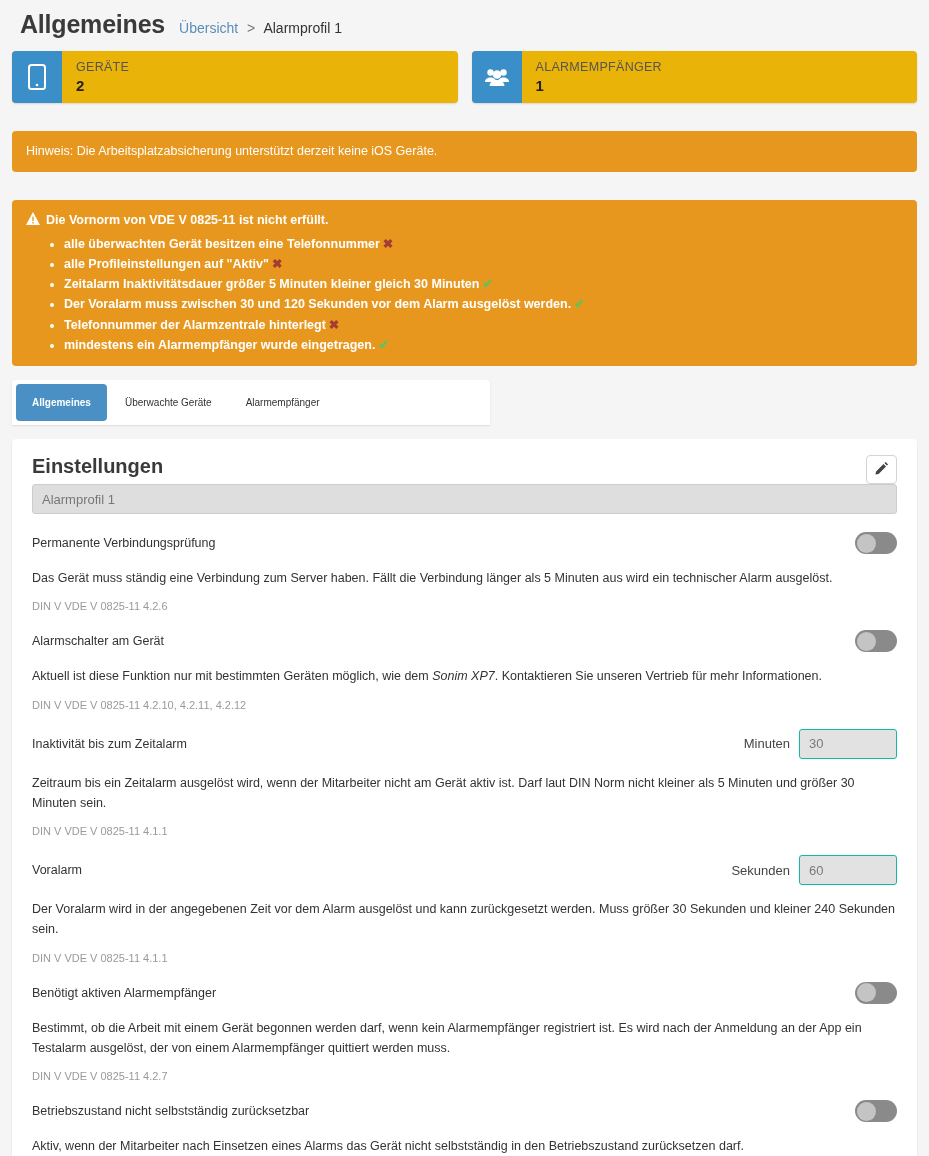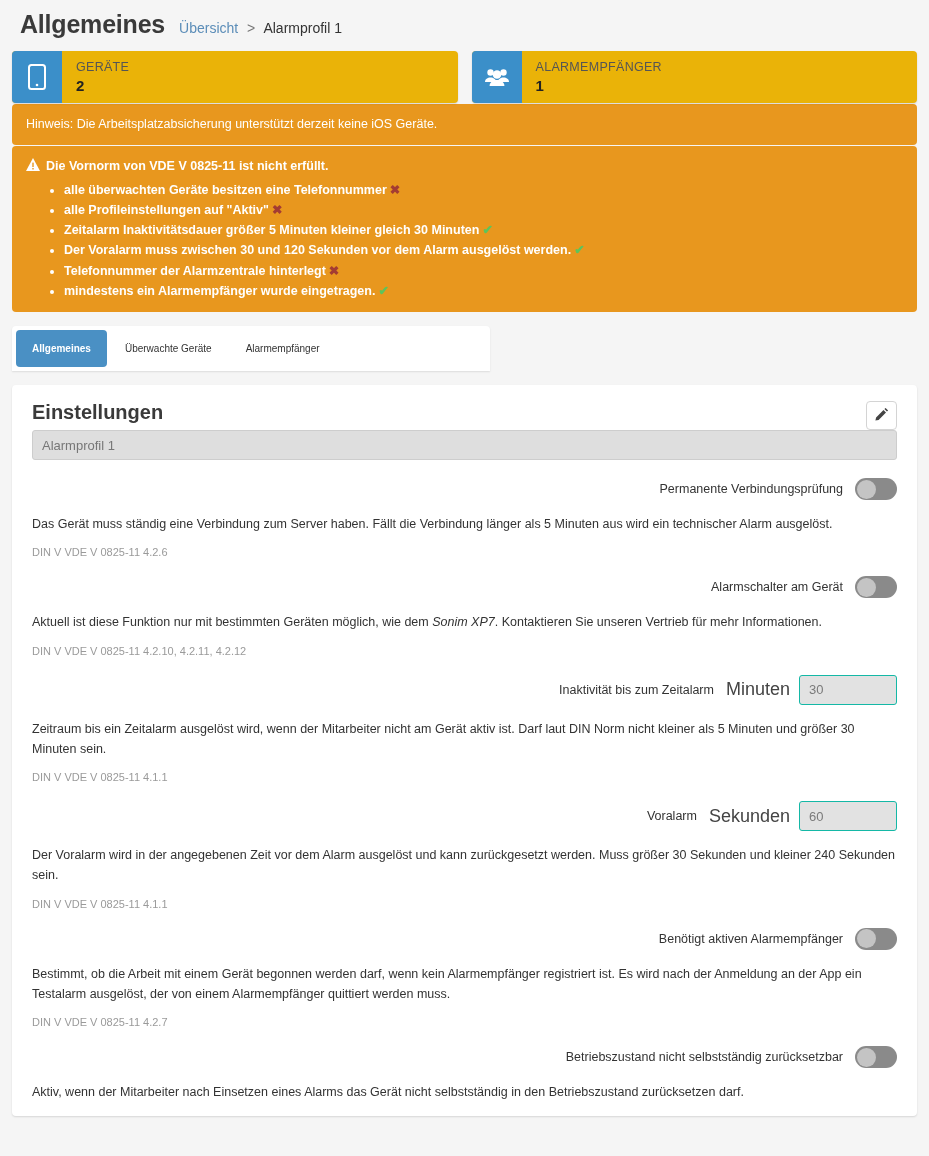--- a/index.html
+++ b/index.html
@@ -78,21 +78,21 @@
     color: #222;
     line-height: 1.3;
   }
 
   
   .alert {
     background: #e8971e;
     color: #ffffff;
     border-radius: 4px;
     padding: 11px 14px;
-    margin-top: 1px;
+    margin-top: 28px;
     font-size: 12.5px;
     line-height: 1.45;
   }
   .alert-strong {
     display: flex;
     align-items: flex-start;
     gap: 6px;
     font-weight: bold;
     font-size: 12.5px;
   }
@@ -182,36 +182,36 @@
     padding: 0 9px;
     font-family: "Liberation Sans", sans-serif;
     font-size: 13px;
     color: #777;
   }
 
   
   .setting-row {
     display: flex;
     align-items: center;
-    justify-content: flex-end;
+    justify-content: space-between;
     gap: 12px;
     margin-top: 18px;
     min-height: 22px;
   }
   .setting-name {
     font-size: 12.5px;
     color: #333;
   }
   .setting-right {
     display: flex;
     align-items: center;
     gap: 9px;
     flex: 0 0 auto;
   }
-  .unit-label { font-size: 18px; color: #444; }
+  .unit-label { font-size: 13px; color: #444; }
   .num-input {
     width: 98px;
     height: 30px;
     background: #e2e2e2;
     border: 1px solid #14b8a6;
     border-radius: 3px;
     padding: 0 9px;
     font-family: "Liberation Sans", sans-serif;
     font-size: 13px;
     color: #7a7a7a;
@@ -307,21 +307,21 @@
         <svg width="14" height="13" viewBox="0 0 14 13" aria-hidden="true">
           <path d="M7 0 14 13H0z"></path>
           <rect x="6.3" y="4.6" width="1.4" height="4.4" fill="#e8971e"></rect>
           <rect x="6.3" y="10" width="1.4" height="1.5" fill="#e8971e"></rect>
         </svg>
       </span>
       <span>Die Vornorm von VDE V 0825-11 ist nicht erfüllt.</span>
     </div>
     <ul>
       <li>
-        <span>alle überwachten Geräte besitzen eine Telefonnummer</span><span class="mark-fail">✖</span>
+        <span>alle überwachten Gerät besitzen eine Telefonnummer</span><span class="mark-fail">✖</span>
       </li>
       <li>
         <span>alle Profileinstellungen auf "Aktiv"</span><span class="mark-fail">✖</span>
       </li>
       <li>
         <span>Zeitalarm Inaktivitätsdauer größer 5 Minuten kleiner gleich 30 Minuten</span><span class="mark-pass">✔</span>
       </li>
       <li>
         <span>Der Voralarm muss zwischen 30 und 120 Sekunden vor dem Alarm ausgelöst werden.</span><span class="mark-pass">✔</span>
       </li>

